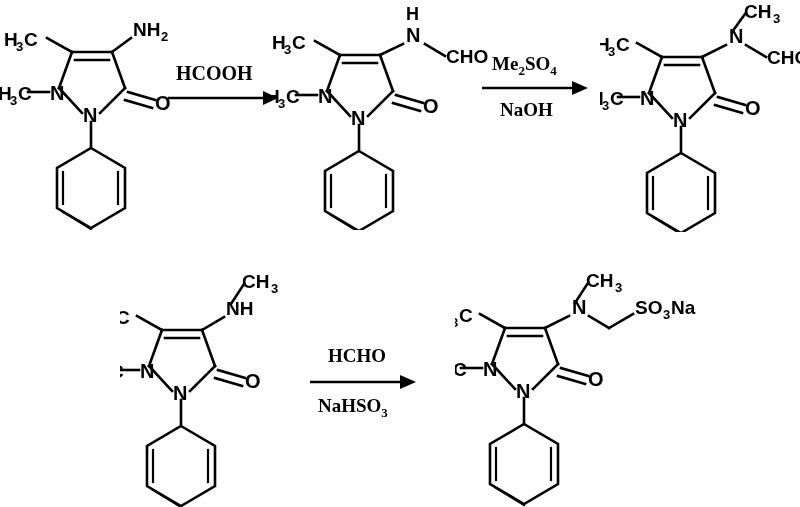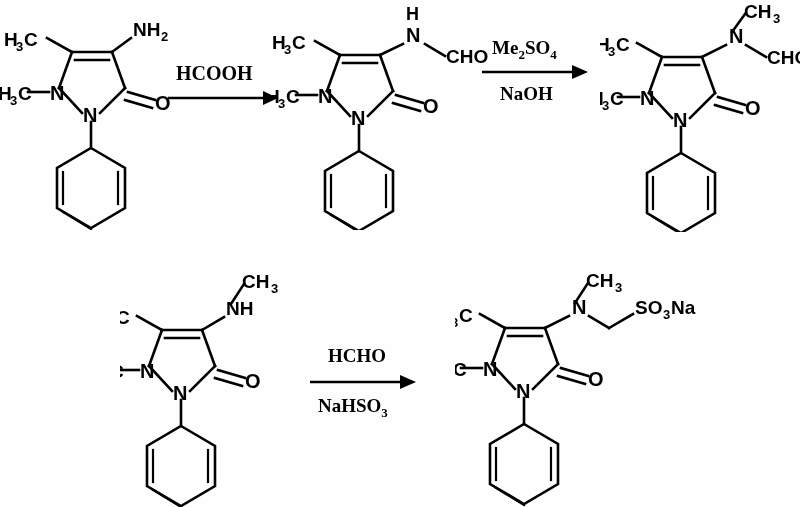--- a/index.html
+++ b/index.html
@@ -137,21 +137,21 @@
     <text class="atom" x="46" y="103" font-size="20">N</text>
     <text class="atom" x="79" y="125" font-size="20">N</text>
     <text class="atom" x="151" y="113" font-size="20">O</text>
 
     <text class="atom" x="134" y="20" font-size="18">H</text>
     <text class="atom" x="134" y="42" font-size="20">N</text>
     <text class="atom" x="174" y="63" font-size="19">CHO</text>
   </svg>
   </div>
 
-  <div class="reagent" style="left:482px; top:32px;">
+  <div class="reagent" style="left:482px; top:48px;">
   <svg width="118" height="86" viewBox="0 0 118 86">
     <text class="reag" x="10" y="22" font-size="19">
       <tspan>Me</tspan><tspan dy="5" font-size="13">2</tspan><tspan dy="-5" font-size="19">SO</tspan><tspan dy="5" font-size="13">4</tspan>
     </text>
     <line class="arrow-line" x1="0" y1="40" x2="90" y2="40"></line>
     <polygon class="arrow-head" points="90,33 106,40 90,47"></polygon>
     <text class="reag" x="18" y="68" font-size="19">NaOH</text>
   </svg>
   </div>
 

